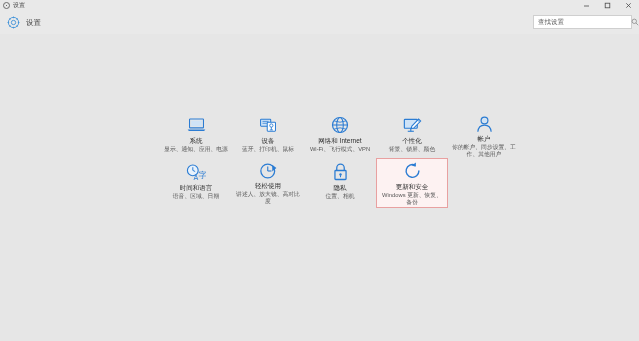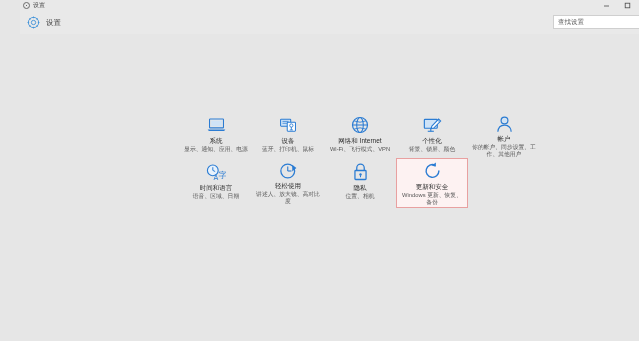--- a/index.html
+++ b/index.html
@@ -14,21 +14,20 @@
     font-family: "Liberation Sans", "DejaVu Sans", sans-serif;
     -webkit-font-smoothing: antialiased;
   }
 
   #app {
     position: relative;
     width: 534px;
     height: 341px;
     background: #e6e6e6;
     box-sizing: border-box;
-    margin-left: 20px;
   }
 
   
   .titlebar {
     position: absolute;
     left: 0; top: 0;
     width: 639px;
     height: 11px;
     background: #e9e9e9;
     display: flex;

